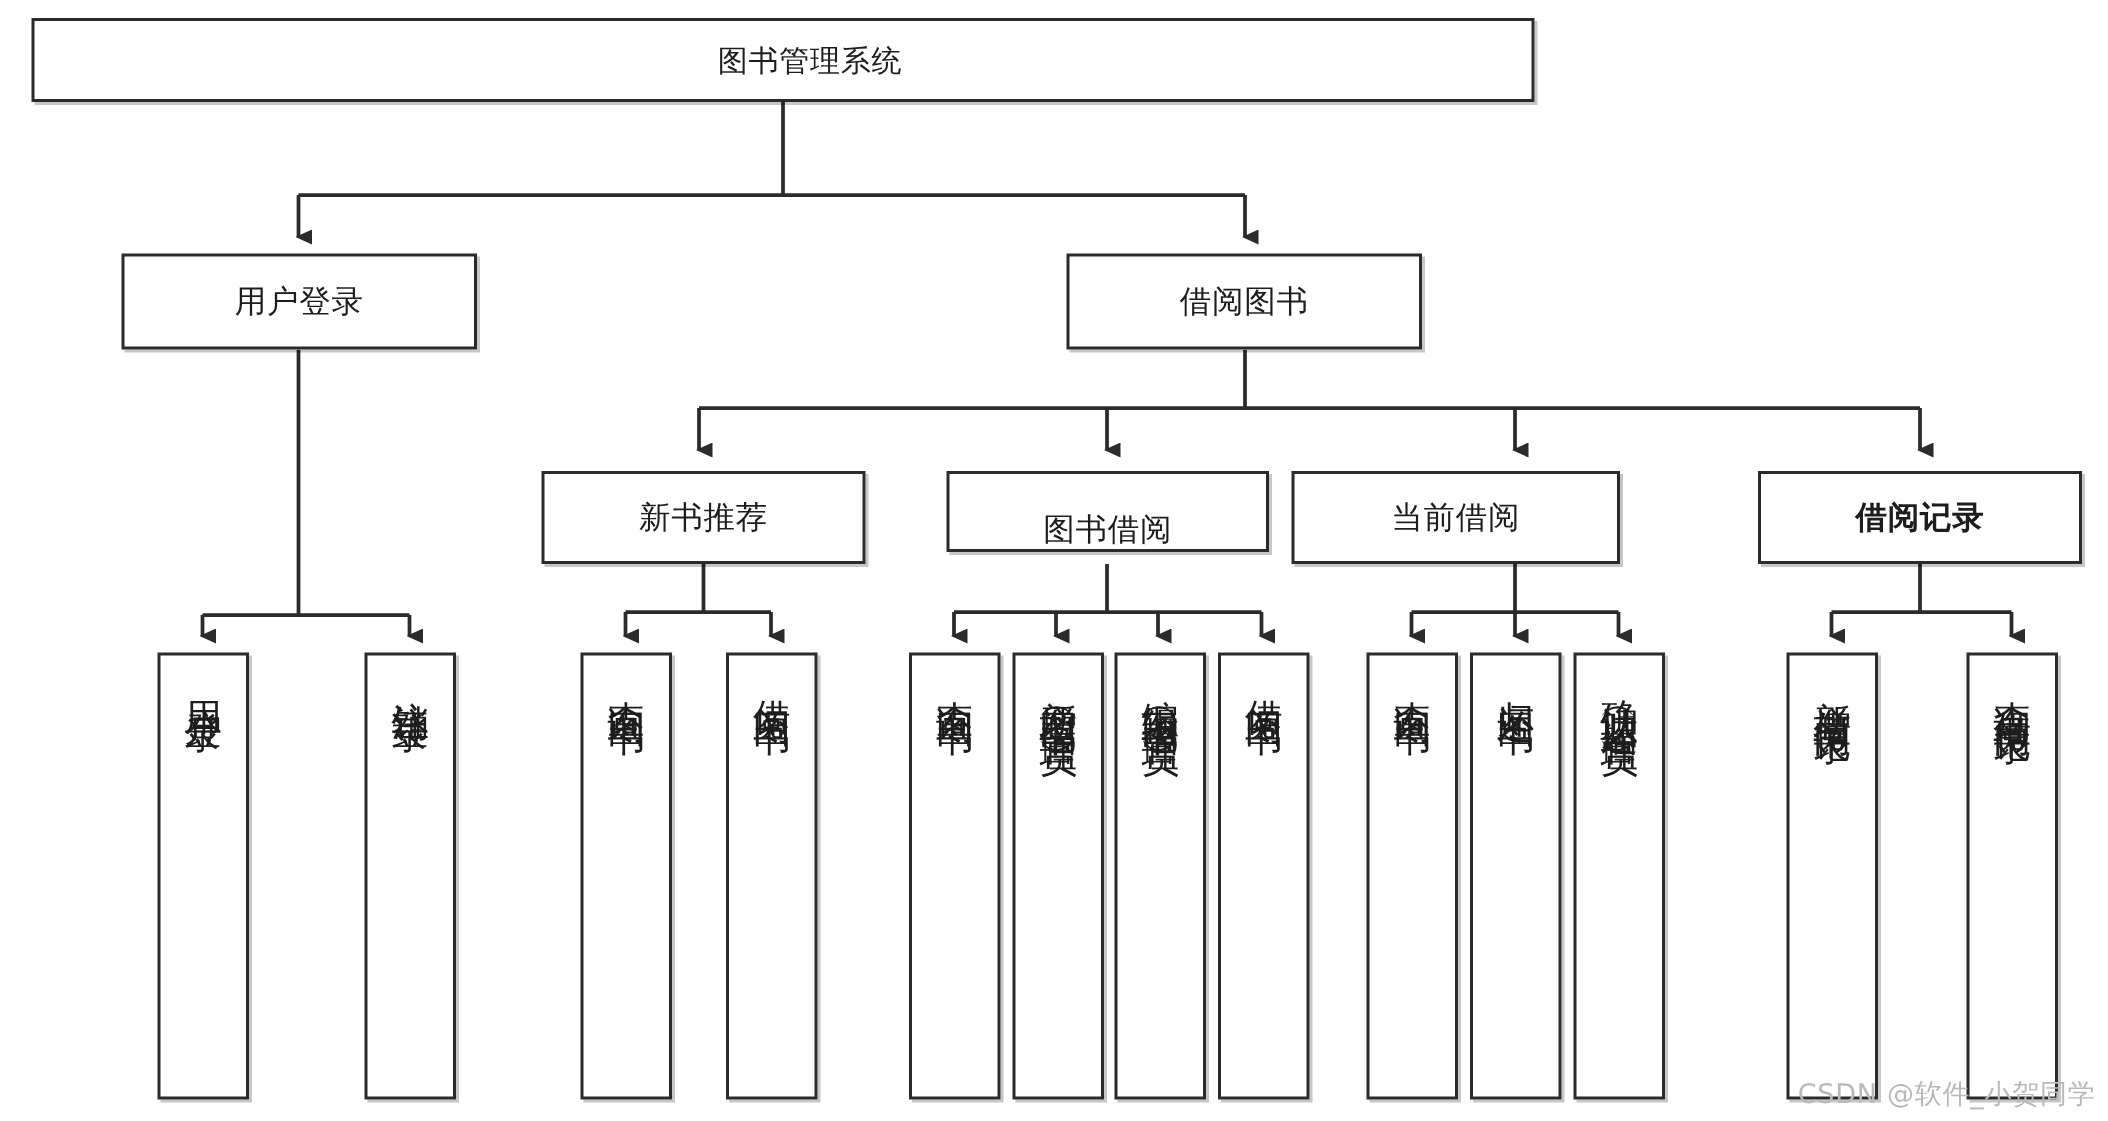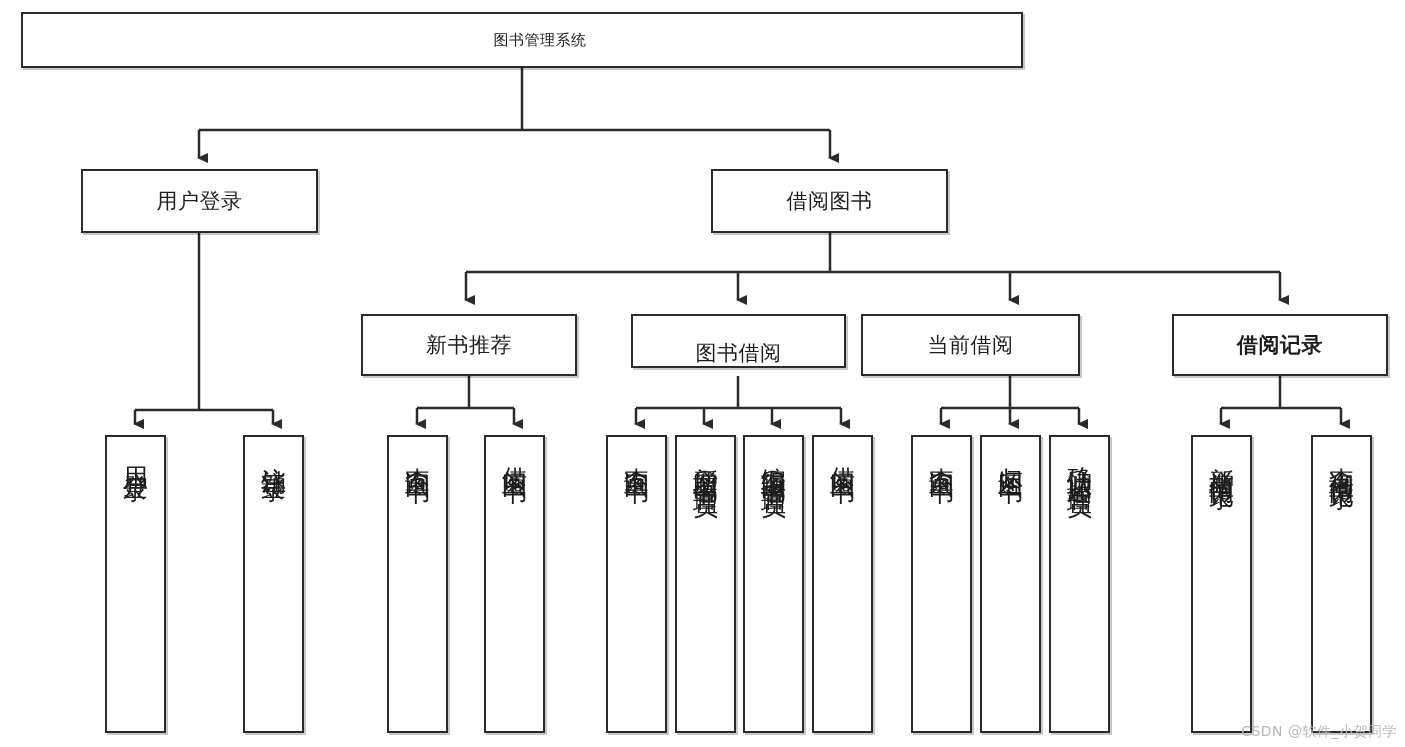--- a/index.html
+++ b/index.html
@@ -37,21 +37,21 @@
     justify-content: center;
     color: #1d1d1d;
   }
   .node.horiz {
     font-size: 21px;
     line-height: 1.25;
     letter-spacing: 0.5px;
     white-space: nowrap;
   }
   .node.root {
-    font-size: 15px;
+    font-size: 20px;
     padding-left: 36px;
   }
   
   .node.vert {
     align-items: flex-start;
     justify-content: center;
     padding-top: 10px;
   }
   .node.vert .vlabel {
     writing-mode: vertical-rl;
@@ -59,21 +59,21 @@
     font-size: 25px;
     line-height: 1.08;
     letter-spacing: 4px;
     white-space: nowrap;
     color: #1d1d1d;
   }
   .watermark {
     position: absolute;
     right: 8px;
     bottom: 6px;
-    font-size: 14px;
+    font-size: 18px;
     color: #b9b9b9;
     letter-spacing: 0.5px;
     white-space: nowrap;
     user-select: none;
   }
 </style>
 </head>
 <body>
 
 <div id="canvas">

